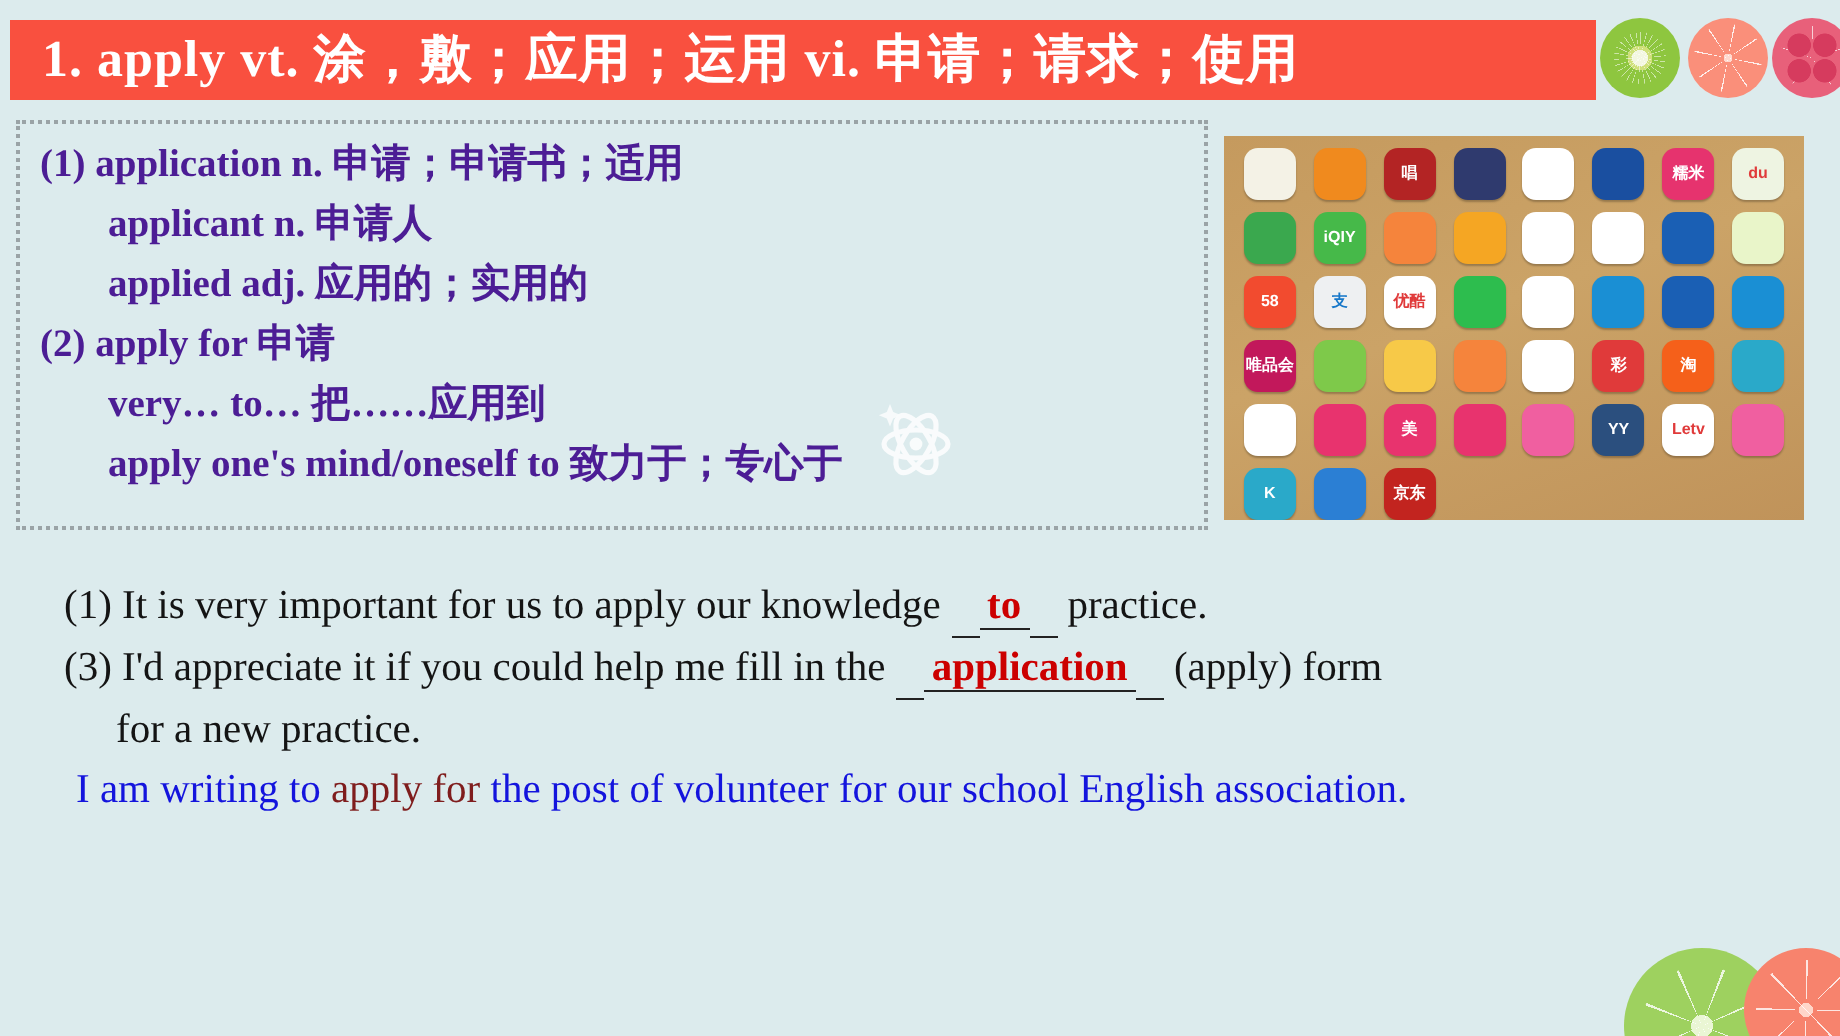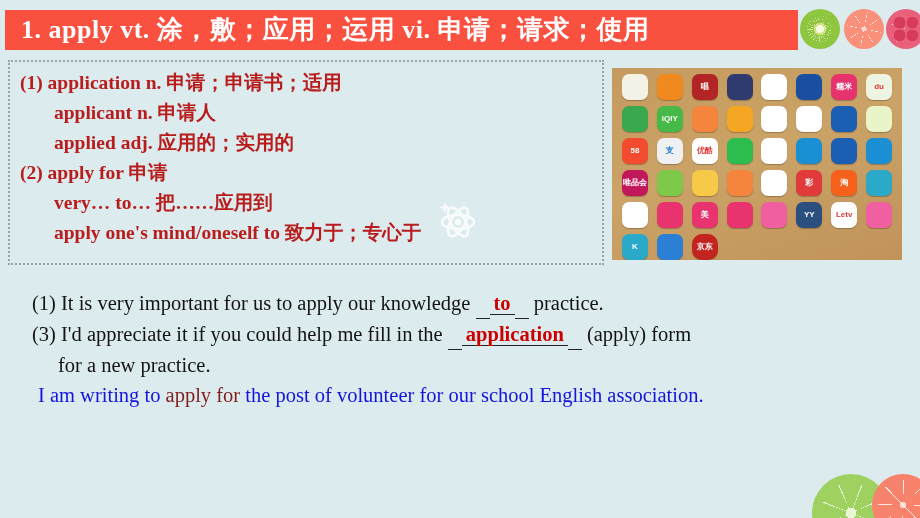--- a/index.html
+++ b/index.html
@@ -116,21 +116,21 @@
     border: 2px dotted #9aa3a6;
     background: transparent;
     padding: 6px 0 0 10px;
     overflow: hidden;
   }
 
   .def-line {
     font-family: "Liberation Serif", serif;
     font-weight: bold;
     font-size: 19.5px;
-    color: #b91c1c;
+    color: #4c1d95;
     line-height: 30px;
     white-space: nowrap;
   }
   .def-line.indent { padding-left: 34px; }
 
   
   .watermark-atom {
     position: absolute;
     left: 432px;
     top: 192px;
@@ -333,21 +333,21 @@
         <div class="app-icon" style="background: rgb(255, 255, 255); color: rgb(26, 95, 180);"></div>
         <div class="app-icon" style="background: rgb(232, 51, 110); color: rgb(255, 255, 255);"></div>
         <div class="app-icon" style="background: rgb(232, 51, 110); color: rgb(255, 255, 255);">美</div>
         <div class="app-icon" style="background: rgb(232, 51, 110); color: rgb(255, 255, 255);"></div>
         <div class="app-icon" style="background: rgb(240, 95, 160); color: rgb(255, 255, 255);"></div>
         <div class="app-icon" style="background: rgb(43, 79, 126); color: rgb(255, 255, 255);">YY</div>
         <div class="app-icon" style="background: rgb(255, 255, 255); color: rgb(224, 58, 58);">Letv</div>
         <div class="app-icon" style="background: rgb(240, 95, 160); color: rgb(255, 255, 255);"></div>
         <div class="app-icon" style="background: rgb(42, 169, 201); color: rgb(255, 255, 255);">K</div>
         <div class="app-icon" style="background: rgb(43, 127, 212); color: rgb(247, 201, 72);"></div>
-        <div class="app-icon" style="background: rgb(194, 36, 31); color: rgb(255, 255, 255); border-radius: 10px;">京东</div>
+        <div class="app-icon" style="background: rgb(194, 36, 31); color: rgb(255, 255, 255);">京东</div>
       </div>
   </div>
 
   <div class="exercises">
 
     <div class="ex-line">
       <span>(1)</span><span> It is very important for us to apply our knowledge </span><span class="blank-pad"></span><span class="blank">to</span><span class="blank-pad"></span><span> practice.</span>
     </div>
 
 

